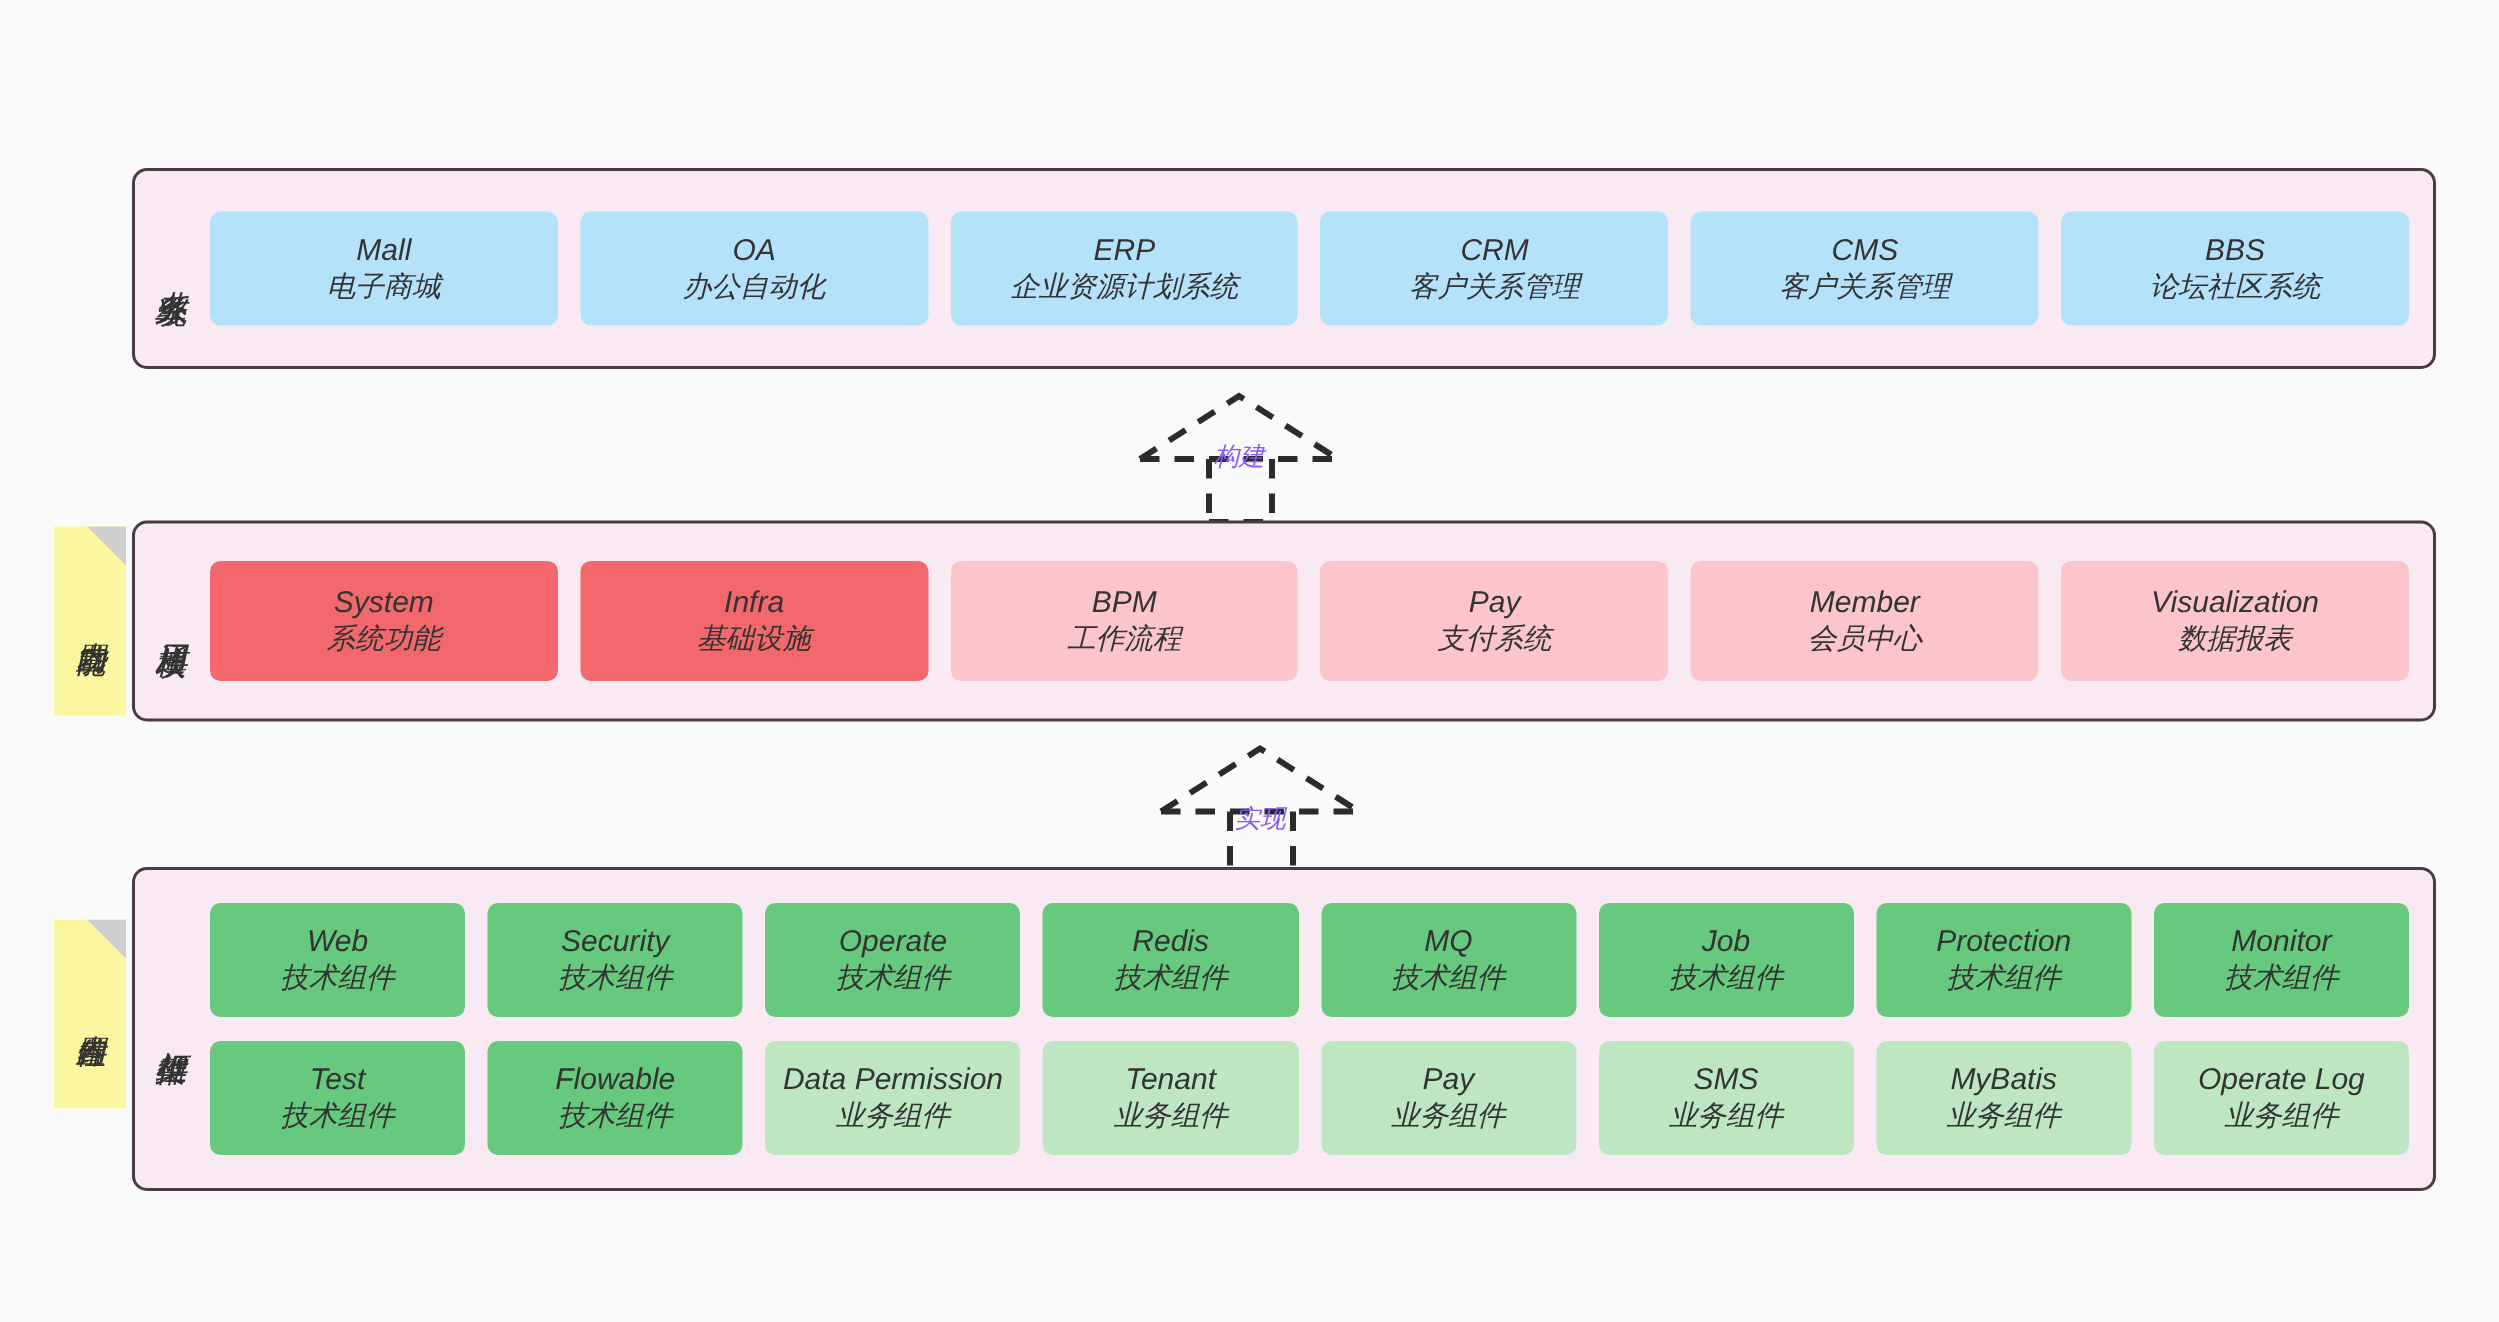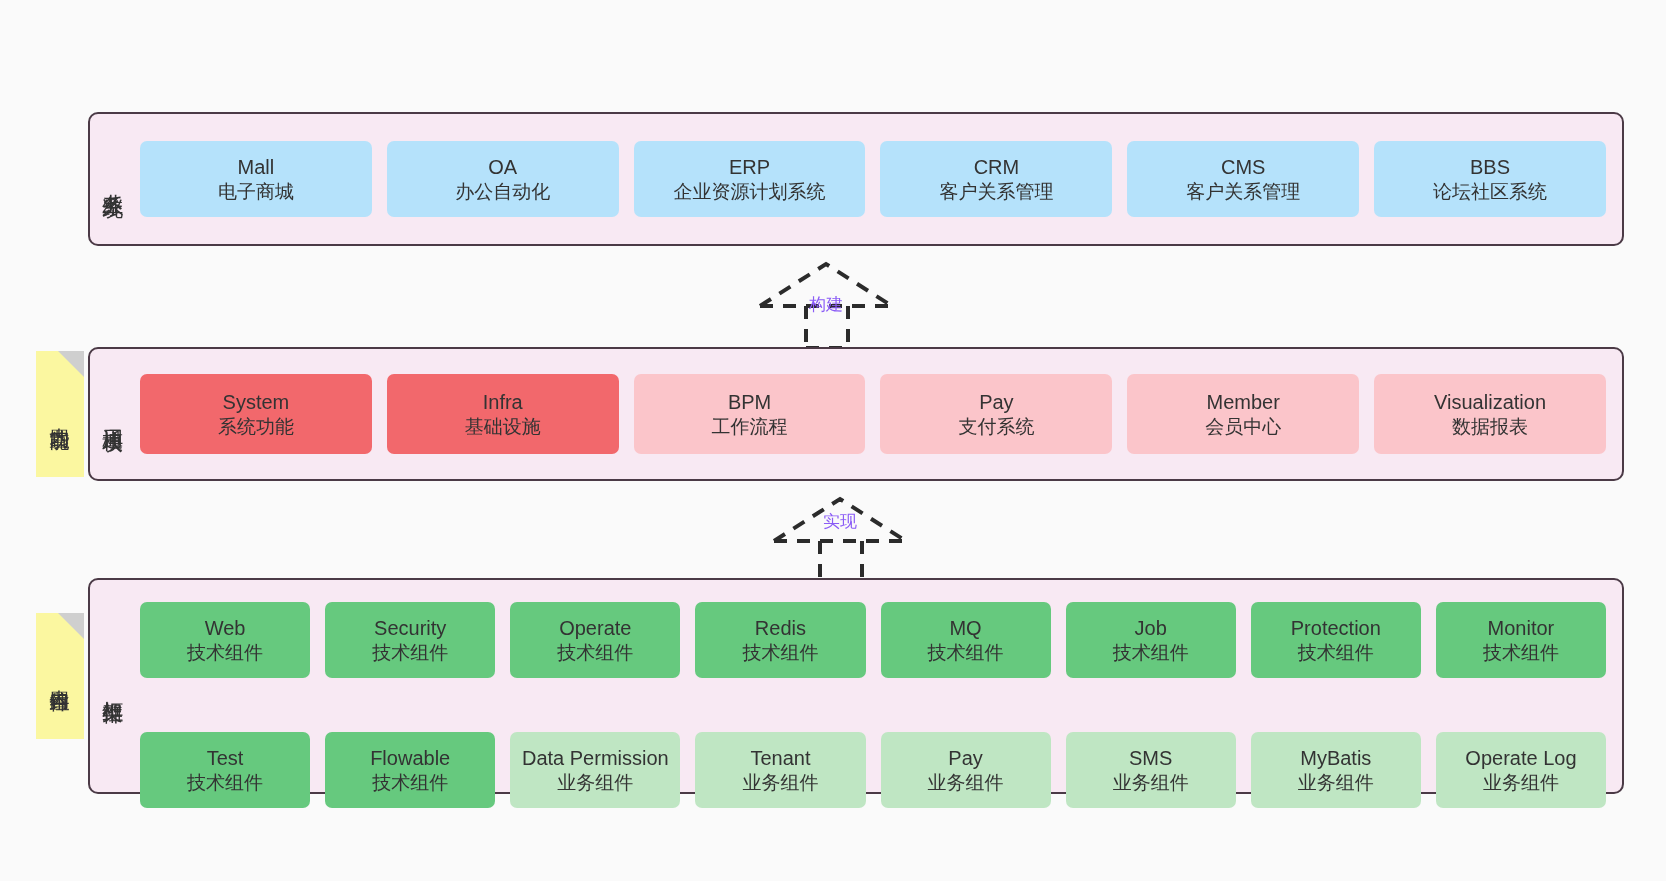--- a/index.html
+++ b/index.html
@@ -14,20 +14,21 @@
     font-family: "Liberation Sans", "DejaVu Sans", sans-serif;
     color: #333333;
     overflow: hidden;
     position: relative;
   }
 
   #canvas {
     position: relative;
     width: 1592px;
     height: 881px;
+    font-style: italic;
   }
 
   
   .layer {
     position: absolute;
     box-sizing: border-box;
     background: #f8e9f3;
     border: 2px solid #4b3a46;
     border-radius: 10px;
     display: flex;
@@ -93,21 +94,21 @@
   }
 
   .card.blue        { background: #b5e2fb; }
   .card.red         { background: #f2686c; }
   .card.pink        { background: #fbc5ca; }
   .card.green       { background: #66c97e; }
   .card.green-light { background: #bfe6c3; }
 
   .row-sys  .card { height: 76px; }
   .row-mod  .card { height: 80px; }
-  .row-fw   .card { height: 76px; margin-top: 38px; }
+  .row-fw   .card { height: 76px; }
 
   
   .sticky {
     position: absolute;
     box-sizing: border-box;
     background: #fbf7a0;
     color: #333333;
     font-size: 20px;
     line-height: 1.1;
     letter-spacing: 1px;
@@ -233,21 +234,21 @@
   </div>
 
   <div class="connector" style="left:766px; top:493px; width:160px; height:92px;">
     <svg width="160" height="92" viewBox="0 0 160 92">
       <path d="M 8 48 L 74 6 L 140 48" fill="none" stroke="#2b2b2b" stroke-width="4" stroke-dasharray="13,10" stroke-linecap="butt"></path>
       <path d="M 8 48 L 140 48" fill="none" stroke="#2b2b2b" stroke-width="4" stroke-dasharray="13,10" stroke-linecap="butt"></path>
       <path d="M 54 48 L 54 92" fill="none" stroke="#2b2b2b" stroke-width="4" stroke-dasharray="13,10"></path>
       <path d="M 96 48 L 96 92" fill="none" stroke="#2b2b2b" stroke-width="4" stroke-dasharray="13,10"></path>
       <path d="M 54 90 L 96 90" fill="none" stroke="#2b2b2b" stroke-width="4" stroke-dasharray="13,10"></path>
     </svg>
-    <span class="connector-label" style="left:57px; top:20px;">实现</span>
+    <span class="connector-label" style="left:57px; top:44px;">实现</span>
   </div>
 
   <div class="sticky" id="sticky-framework" style="left:36px; top:613px; width:48px; height:126px;">
     <span>内置组件</span>
   </div>
 
   <div class="layer row-fw" id="layer-framework-component" style="left:88px; top:578px; width:1536px; height:216px;">
     <div class="layer-title">框架组件</div>
     <div class="layer-body">
 

